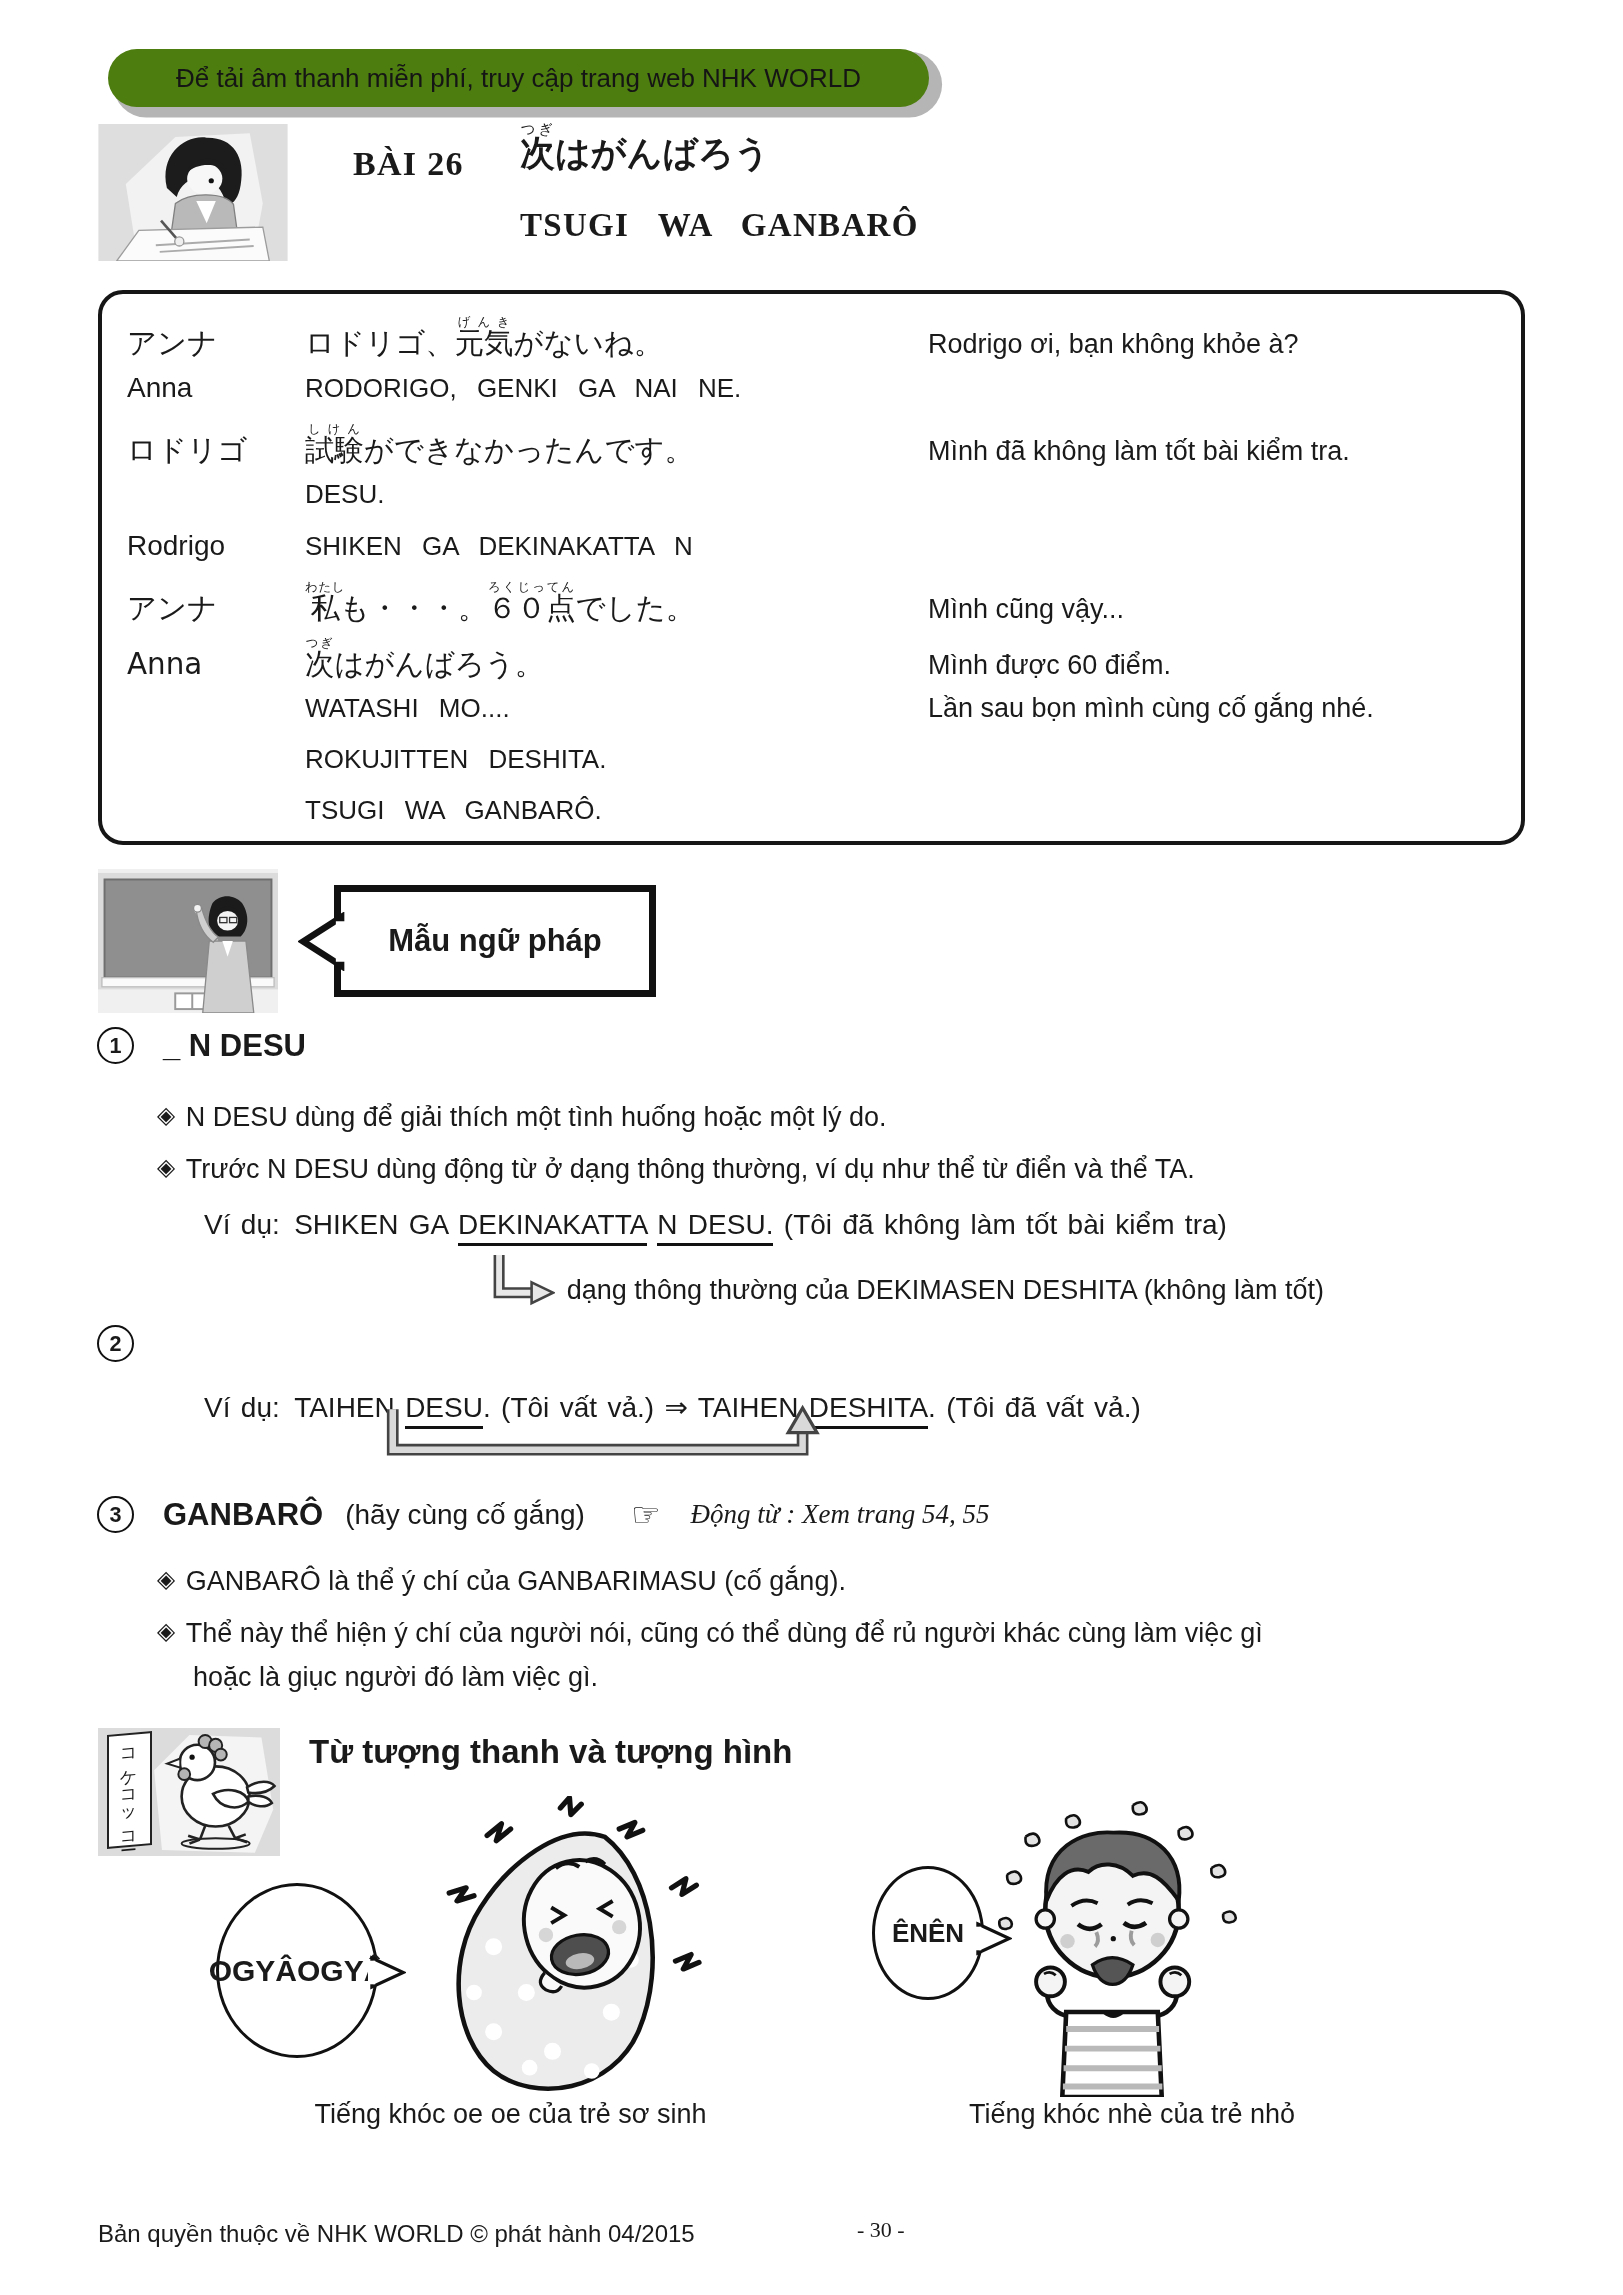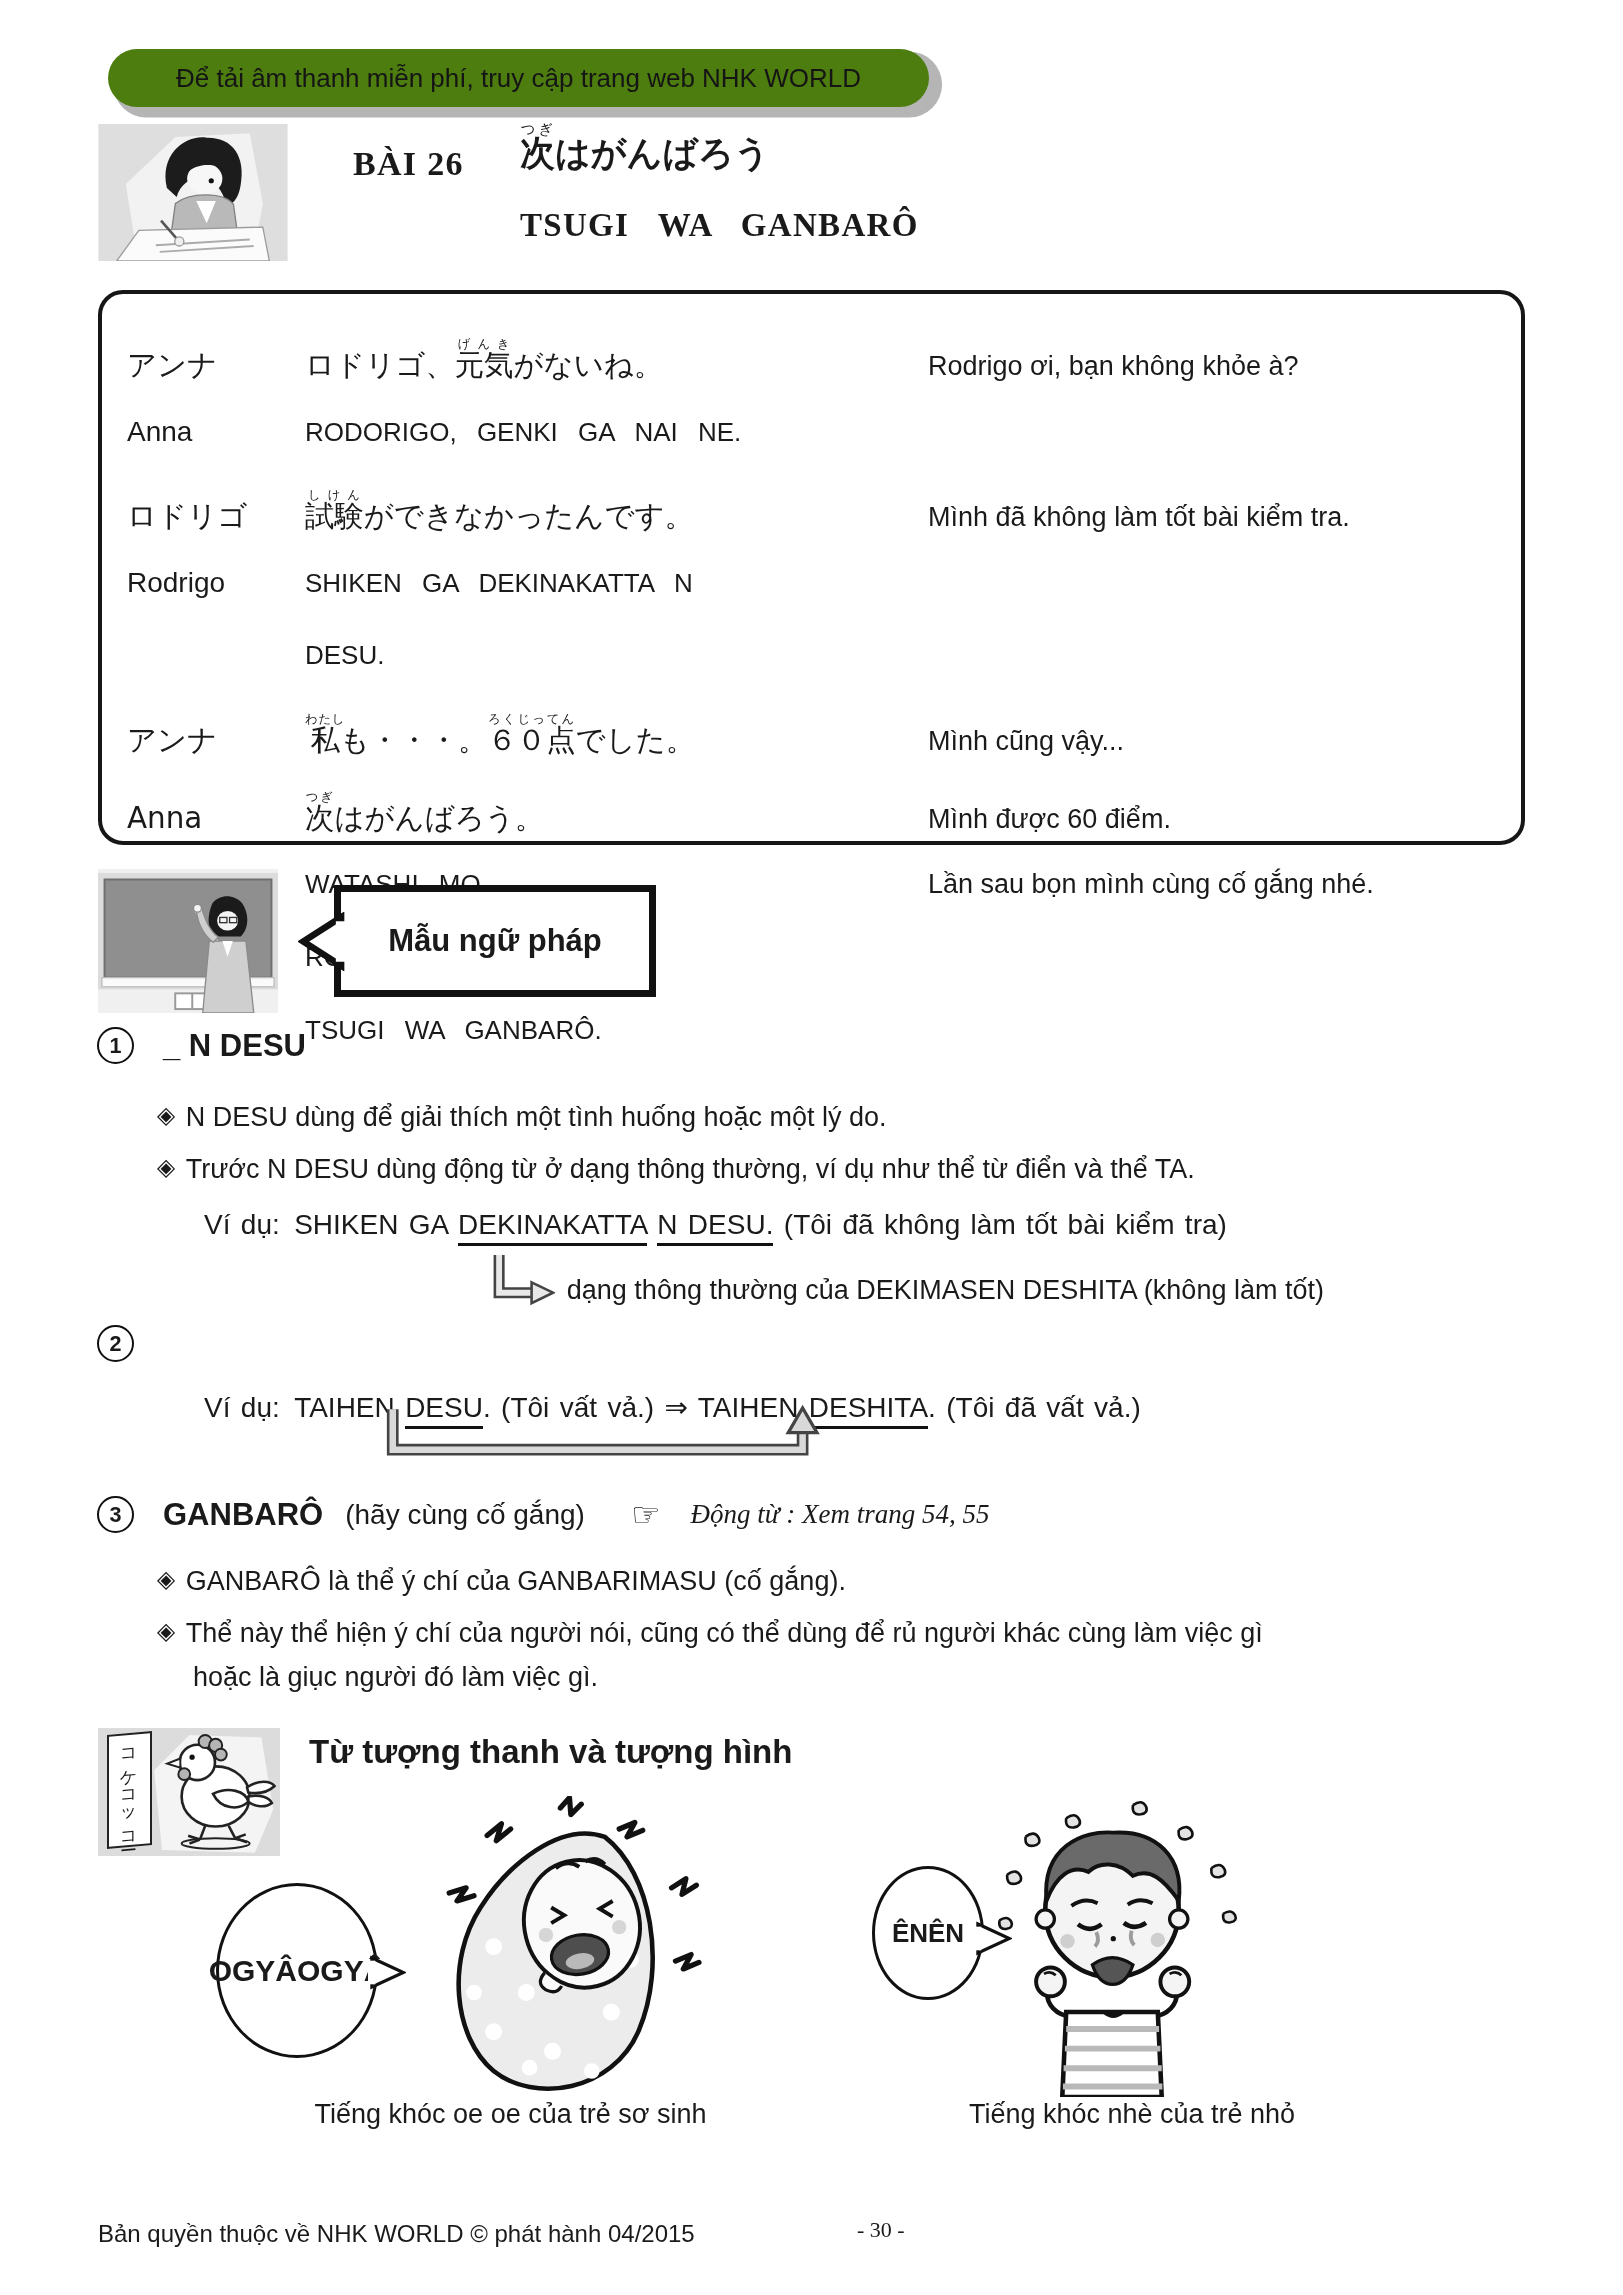--- a/index.html
+++ b/index.html
@@ -18,21 +18,21 @@
                 font-size:34px;font-weight:bold;letter-spacing:1.3px;}
   .jp-title{left:520px;top:122px;font-size:35px;font-weight:bold;font-family:"DejaVu Sans",sans-serif;}
   .jp-title rt{font-size:14.4px;font-weight:normal;letter-spacing:1.3px;}
   .romaji-title{left:520px;top:207px;font-family:"Liberation Serif","DejaVu Serif",serif;
                 font-size:33px;font-weight:bold;word-spacing:19.6px;letter-spacing:1.3px;}
 
   
   .dialog-box{left:98px;top:290px;width:1427px;height:555px;border:4.6px solid #161616;border-radius:25px;
               box-sizing:border-box;background:#fff;}
   .dialog-rows{padding:22px 17px 0 25px;}
-  .drow{display:flex;align-items:baseline;margin-top:22px;}
+  .drow{display:flex;align-items:baseline;}
   .drow .speaker{width:178px;flex:none;font-size:28px;}
   .drow .line{width:623px;flex:none;}
   .drow .viet{flex:1;font-size:27px;}
   .row-jp{height:56px;}
   .row-jp .speaker{font-size:29.4px;font-family:"DejaVu Sans",sans-serif;}
   .row-jp .line{font-size:29.4px;font-family:"DejaVu Sans",sans-serif;}
   .row-jp .line rt{font-size:12.4px;letter-spacing:0.7px;}
   .row-romaji{height:51px;}
   .row-romaji .line{font-family:Liberation Sans, sans-serif;font-size:26px;word-spacing:13px;}
 
@@ -125,28 +125,28 @@
       <span class="viet"></span>
     </div>
 
     <div class="drow row-jp">
       <span class="speaker">ロドリゴ</span>
       <span class="line"><ruby>試験<rt>しけん</rt></ruby><span>ができなかったんです。</span></span>
       <span class="viet">Mình đã không làm tốt bài kiểm tra.</span>
     </div>
 
     <div class="drow row-romaji">
+      <span class="speaker"></span>
+      <span class="line"><span>DESU.</span></span>
+      <span class="viet"></span>
+    </div>
+
+    <div class="drow row-romaji">
       <span class="speaker">Rodrigo</span>
       <span class="line"><span>SHIKEN GA DEKINAKATTA N</span></span>
-      <span class="viet"></span>
-    </div>
-
-    <div class="drow row-romaji">
-      <span class="speaker"></span>
-      <span class="line"><span>DESU.</span></span>
       <span class="viet"></span>
     </div>
 
     <div class="drow row-jp">
       <span class="speaker">アンナ</span>
       <span class="line"><ruby>私<rt>わたし</rt></ruby><span>も・・・。</span><ruby>６０点<rt>ろくじってん</rt></ruby><span>でした。</span></span>
       <span class="viet">Mình cũng vậy...</span>
     </div>
 
     <div class="drow row-jp">

